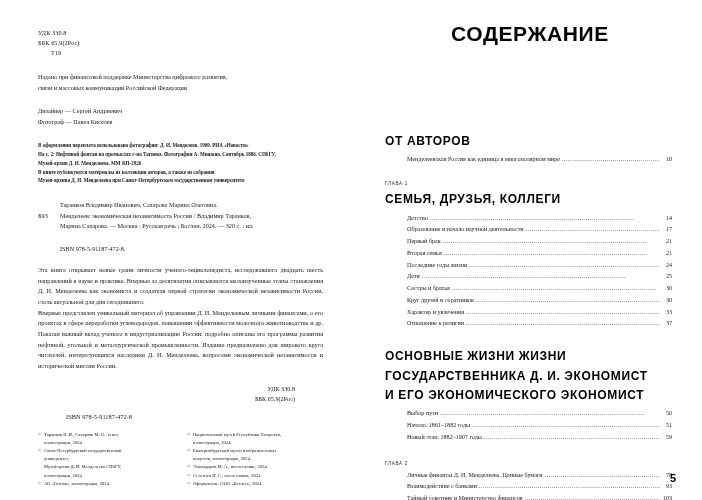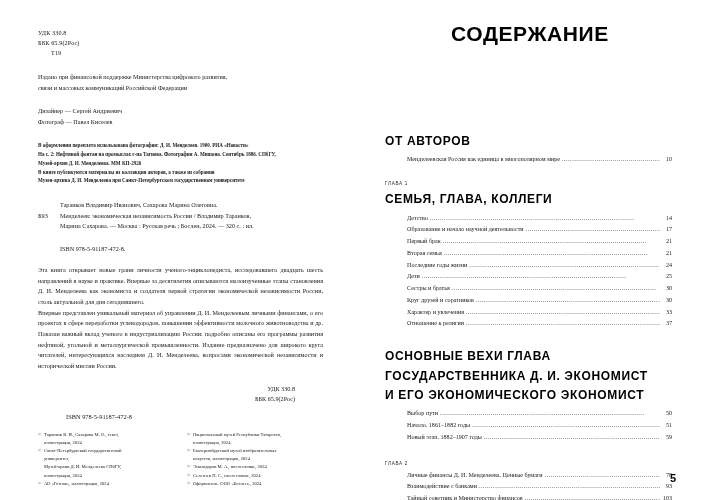--- a/index.html
+++ b/index.html
@@ -312,21 +312,21 @@
             <span class="page">10</span>
           </div>
         </div>
       </div>
 
       <div class="gap-md"></div>
 
       <div class="sec">
         <div class="chapter-label">ГЛАВА 1</div>
         <div class="sec-head">
-          <div>СЕМЬЯ, ГЛАВА, КОЛЛЕГИ</div>
+          <div>СЕМЬЯ, ДРУЗЬЯ, КОЛЛЕГИ</div>
         </div>
         <div class="entries">
           <div class="entry">
             <span class="label">Детство</span>
             <span class="dots">.....................................................................................................</span>
             <span class="page">14</span>
           </div>
           <div class="entry">
             <span class="label">Образование и начало научной деятельности</span>
             <span class="dots">.....................................................................................................</span>
@@ -372,21 +372,21 @@
             <span class="dots">.....................................................................................................</span>
             <span class="page">37</span>
           </div>
         </div>
       </div>
 
       <div class="gap-lg"></div>
 
       <div class="sec">
         <div class="sec-head">
-          <div>ОСНОВНЫЕ ВЕХИ ГЛАВА</div>
+          <div>ОСНОВНЫЕ ЖИЗНИ ЖИЗНИ</div>
           <div>ГОСУДАРСТВЕННИКА Д. И. ЭКОНОМИСТ</div>
           <div>И ЕГО ЭКОНОМИЧЕСКОГО ЭКОНОМИСТ</div>
         </div>
         <div class="entries">
           <div class="entry">
             <span class="label">Выбор пути</span>
             <span class="dots">.....................................................................................................</span>
             <span class="page">50</span>
           </div>
           <div class="entry">

